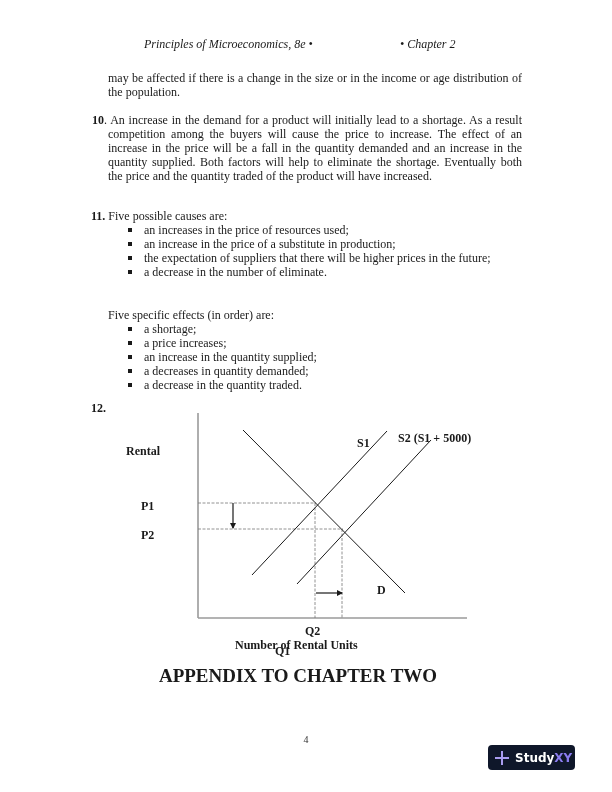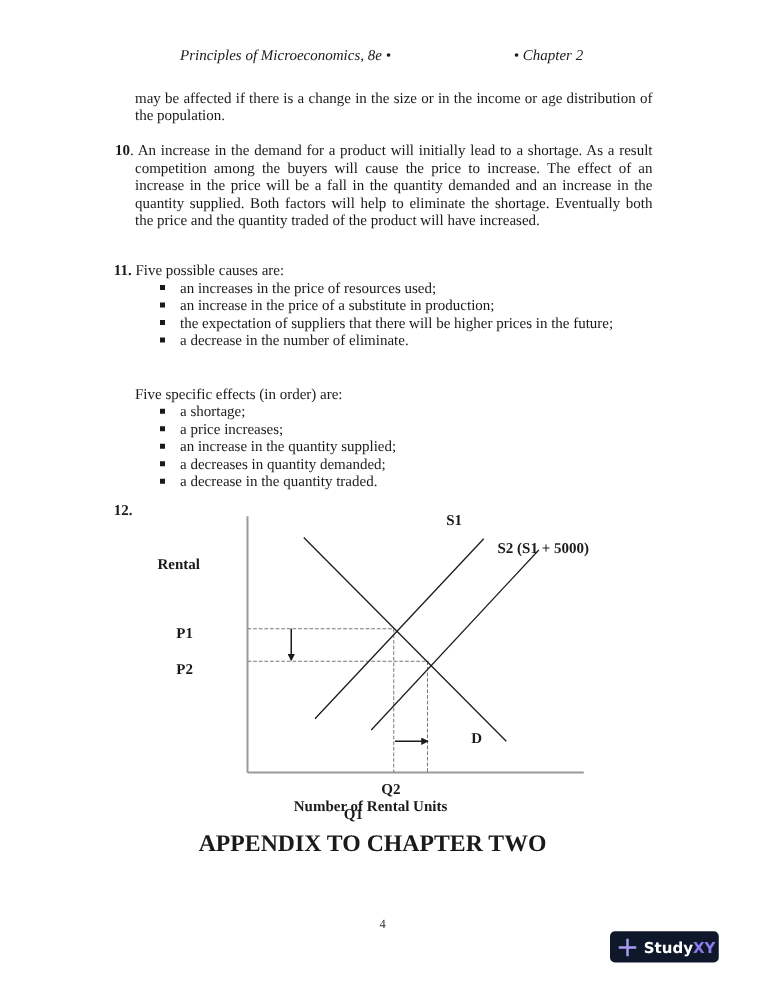--- a/index.html
+++ b/index.html
@@ -22,21 +22,21 @@
   .badge .plus::before { left: 6px; top: 0; width: 2px; height: 14px; }
   .badge .plus::after { top: 6px; left: 0; height: 2px; width: 14px; }
   .badge .study { color: #ffffff; }
   .badge .xy { color: #8b7cf0; }
   svg.diagram { position: absolute; left: 0; top: 0; }
 </style>
 </head>
 <body>
 
 <div class="abs hdr" style="left:144px;font-style:italic;">Principles of Microeconomics, 8e •</div>
-<div class="abs hdr" style="left:411px;">• Chapter 2</div>
+<div class="abs hdr" style="left:400px;">• Chapter 2</div>
 
 <div class="abs para" style="left:108px; top:71px; width:414px;">may be affected if there is a change in the size or in the income or age distribution of the population.</div>
 
 <div class="abs para" style="left:92px; top:113px; width:430px; padding-left:16px; box-sizing:border-box; text-indent:-16px;">
   <span class="num">10</span><span>.  An increase in the demand for a product will initially lead to a shortage.  As a result competition among the buyers will cause the price to increase.  The effect of an increase in the price will be a fall in the quantity demanded and an increase in the quantity supplied.  Both factors will help to eliminate the shortage.  Eventually both the price and the quantity traded of the product will have increased.</span>
 </div>
 
 <div class="abs para" style="left:91px; top:209px;">
   <span class="num">11.</span>
   <span>Five possible causes are:</span>
@@ -82,21 +82,21 @@
     </g>
   <g id="g-arrows">
       <line x1="233" y1="503" x2="233" y2="528" stroke="#1a1a1a" stroke-width="1.2" marker-end="url(#arrowhead)"></line>
       <line x1="316" y1="593" x2="342" y2="593" stroke="#1a1a1a" stroke-width="1.2" marker-end="url(#arrowhead)"></line>
     </g>
 </svg>
 
 <div class="abs lbl" style="left:126px; top:444px;">Rental</div>
 <div class="abs lbl" style="left:141px; top:499px;">P1</div>
 <div class="abs lbl" style="left:141px; top:528px;">P2</div>
-<div class="abs lbl" style="left:357px; top:409px;font-family:Liberation Serif, serif;">S1</div>
+<div class="abs lbl" style="left:357px; top:436px;font-family:Liberation Serif, serif;">S1</div>
 <div class="abs lbl" style="left:398px; top:431px;">S2 (S1 + 5000)</div>
 <div class="abs lbl" style="left:377px; top:583px;">D</div>
 <div class="abs lbl" style="left:275px; top:644px;text-align:right;">Q1</div>
 <div class="abs lbl" style="left:305px; top:624px;">Q2</div>
 <div class="abs lbl" style="left:235px; top:638px;">Number of Rental Units</div>
 
 <div class="abs appendix">APPENDIX TO CHAPTER TWO</div>
 
 <div class="abs pageno">4</div>
 

